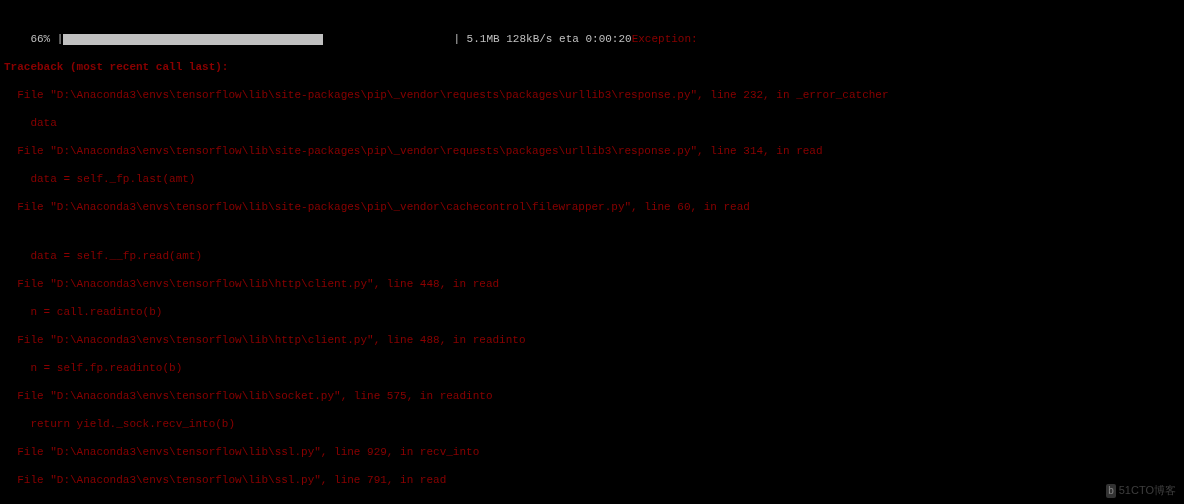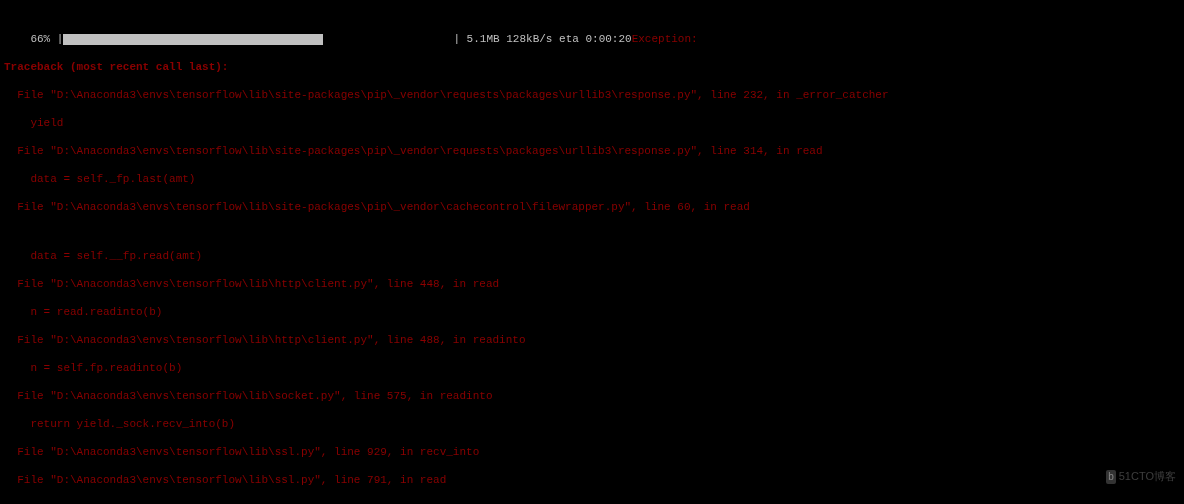--- a/index.html
+++ b/index.html
@@ -27,21 +27,21 @@
     display: inline-block;
     height: 11px;
     vertical-align: middle;
   }
   .progress-empty {
     display: inline-block;
   }
   .watermark {
     position: absolute;
     right: 8px;
-    bottom: 20px;
+    bottom: 6px;
     color: #666;
     font-size: 11px;
     font-family: sans-serif;
     opacity: 0.6;
   }
   .wm-icon {
     display: inline-block;
     background: #555;
     color: #ddd;
     border-radius: 2px;
@@ -50,27 +50,27 @@
     font-size: 10px;
   }
 </style>
 </head>
 <body>
 
 <div class="terminal">
 <span class="progress-line" style="display: block;"><span>    66% |</span><span class="progress-filled" style="width:260px;"> </span><span class="progress-empty" style="width:130px;"> </span><span>| 5.1MB 128kB/s eta 0:00:20</span><span class="red">Exception:</span></span>
 <span class="red" style="display: block; font-weight: bold;">Traceback (most recent call last):</span>
 <span class="red" style="display: block;">  File "D:\Anaconda3\envs\tensorflow\lib\site-packages\pip\_vendor\requests\packages\urllib3\response.py", line 232, in _error_catcher</span>
-<span class="red" style="display: block;">    yield</span>
+<span class="red" style="display: block;">    data</span>
 <span class="red" style="display: block;">  File "D:\Anaconda3\envs\tensorflow\lib\site-packages\pip\_vendor\requests\packages\urllib3\response.py", line 314, in read</span>
 <span class="red" style="display: block;">    data = self._fp.last(amt)</span>
 <span class="red" style="display: block;">  File "D:\Anaconda3\envs\tensorflow\lib\site-packages\pip\_vendor\cachecontrol\filewrapper.py", line 60, in read</span>
 <span class="red" style="display: block; margin-top: 21px;">    data = self.__fp.read(amt)</span>
 <span class="red" style="display: block;">  File "D:\Anaconda3\envs\tensorflow\lib\http\client.py", line 448, in read</span>
-<span class="red" style="display: block;">    n = read.readinto(b)</span>
+<span class="red" style="display: block;">    n = call.readinto(b)</span>
 <span class="red" style="display: block;">  File "D:\Anaconda3\envs\tensorflow\lib\http\client.py", line 488, in readinto</span>
 <span class="red" style="display: block;">    n = self.fp.readinto(b)</span>
 <span class="red" style="display: block;">  File "D:\Anaconda3\envs\tensorflow\lib\socket.py", line 575, in readinto</span>
 <span class="red" style="display: block;">    return yield._sock.recv_into(b)</span>
 <span class="red" style="display: block;">  File "D:\Anaconda3\envs\tensorflow\lib\ssl.py", line 929, in recv_into</span>
 <span class="red" style="display: block;">  File "D:\Anaconda3\envs\tensorflow\lib\ssl.py", line 791, in read</span>
 
 
 
 

